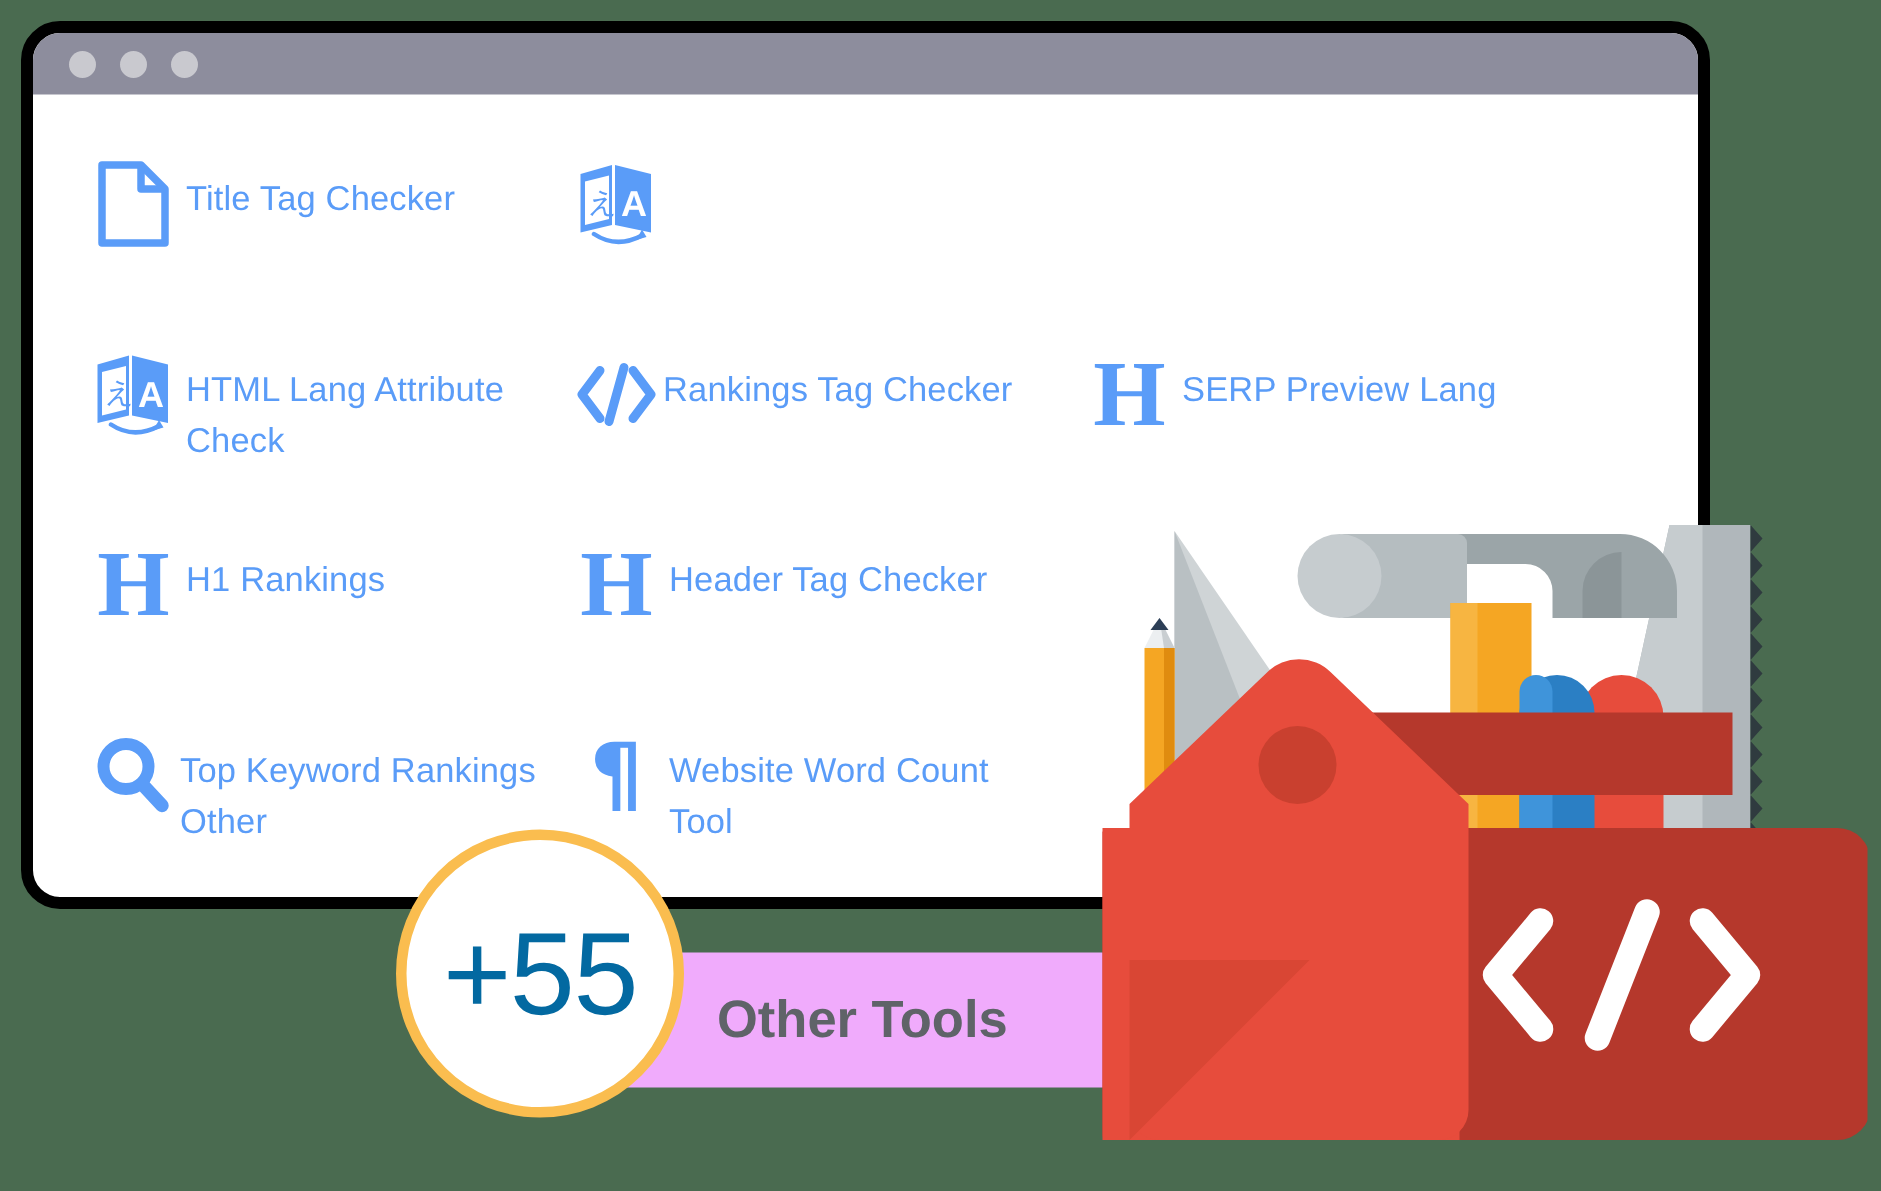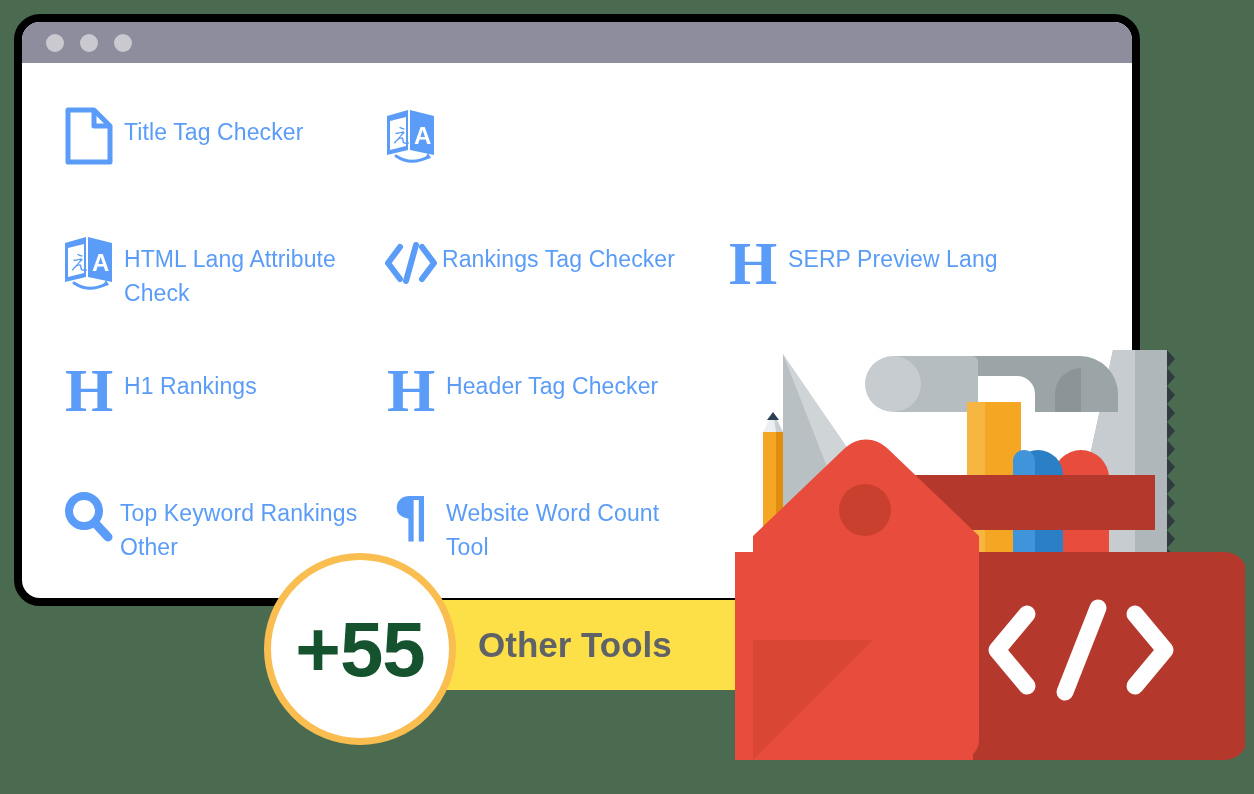--- a/index.html
+++ b/index.html
@@ -109,24 +109,24 @@
     font-size: 56px;
     line-height: 56px;
     font-weight: 700;
     color: #5a9cf8;
   }
 
   
   .badge-bar {
     position: absolute;
     left: 360px;
-    top: 600px;
+    top: 635px;
     width: 400px;
     height: 90px;
-    background: #fde047;
+    background: #f0abfc;
     z-index: 6;
   }
   .badge-bar-text {
     position: absolute;
     left: 118px;
     top: 0;
     height: 90px;
     line-height: 90px;
     font-size: 35px;
     font-weight: 700;
@@ -143,22 +143,22 @@
     background: #ffffff;
     border: 7px solid #fabd4f;
     box-sizing: border-box;
     z-index: 7;
     display: flex;
     align-items: center;
     justify-content: center;
   }
   .badge-number {
     font-size: 78px;
-    font-weight: 700;
-    color: #14532d;
+    font-weight: 400;
+    color: #0369a1;
     letter-spacing: -1px;
     line-height: 1;
   }
 
   
   .toolbox {
     position: absolute;
     left: 735px;
     top: 340px;
     width: 510px;

